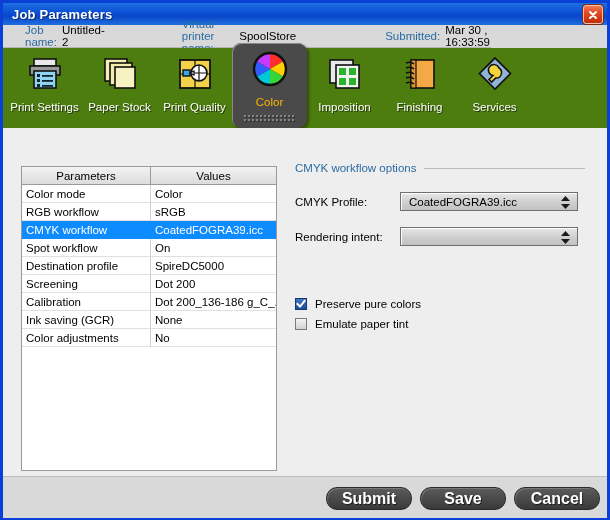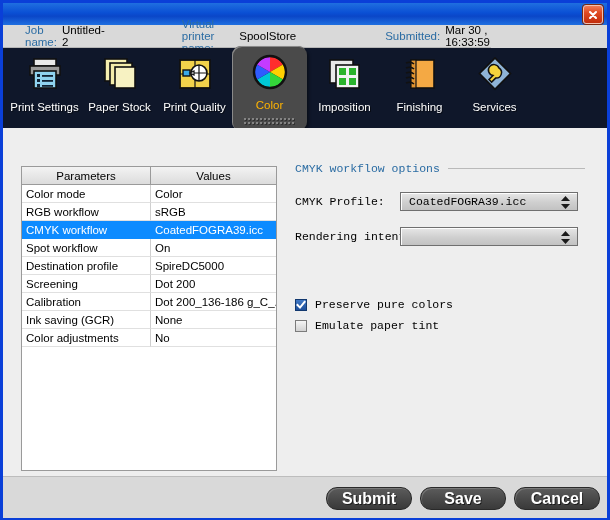--- a/index.html
+++ b/index.html
@@ -40,22 +40,22 @@
   }
   .info-lbl{color:#2b6ca3;margin-right:5px;}
   .info-val{color:#000;}
   .info-g1{margin-left:22px;}
   .info-g2{margin-left:77px;}
   .info-g3{margin-left:89px;}
 
   
   #tabstrip{
     position:absolute;left:0;top:45px;width:604px;height:80px;
-    background:#0f172a;
-    display:flex;align-items:center;
+    background:#4d7c0f;
+    display:flex;align-items:flex-end;
   }
   .tab{
     position:relative;width:75px;height:80px;
     display:flex;flex-direction:column;align-items:center;
     cursor:pointer;padding-top:6px;box-sizing:border-box;
   }
   .tab:first-child{margin-left:4px;}
   .tab .ico{width:40px;height:40px;display:block;}
   .tab .lbl{
     margin-top:7px;font-size:11.5px;color:#ffffff;white-space:nowrap;
@@ -104,21 +104,21 @@
     box-sizing:border-box;height:18px;display:flex;align-items:center;
     padding-left:4px;border-bottom:1px solid #e0e0e0;overflow:hidden;
     white-space:nowrap;color:#000;
   }
   .trow .td.c0{width:129px;border-right:1px solid #cfcfcf;}
   .trow .td.c1{width:125px;}
   .trow.sel .td{background:#0d8bff;color:#ffffff;border-bottom-color:#0d8bff;}
   .trow.sel .td.c0{border-right:1px solid #0d8bff;}
 
   
-  #rpanel{position:absolute;left:292px;top:32px;width:294px;font-family:Liberation Mono, monospace;}
+  #rpanel{position:absolute;left:292px;top:32px;width:294px;}
   .grouphdr{display:flex;align-items:center;height:16px;}
   .grouphdr .gtxt{
     font-size:11.5px;color:#2b6ca3;white-space:nowrap;margin-right:8px;
   }
   .grouphdr .gline{flex:1;height:1px;background:#b9b9b9;margin-right:4px;}
 
   .fieldrow{display:flex;align-items:center;margin-top:16px;}
   .fieldlbl{
     width:105px;font-size:11.5px;color:#000;white-space:nowrap;
   }
@@ -172,20 +172,21 @@
   #btn-submit{left:323px;}
   #btn-save{left:417px;}
   #btn-cancel{left:511px;}
 </style>
 </head>
 <body>
 
 <div id="window">
 
   <div id="titlebar">
+    <span id="titletext">Job Parameters</span>
     <div id="closebtn">
       <svg width="12" height="12" viewBox="0 0 12 12">
         <path d="M3 3 L9 9 M9 3 L3 9" stroke="#ffffff" stroke-width="2.1" stroke-linecap="round" fill="none"></path>
       </svg>
     </div>
   </div>
 
   <div id="infobar">
     <span class="info-lbl info-g1">Job name:</span>
     <span class="info-val">Untitled-2</span>

